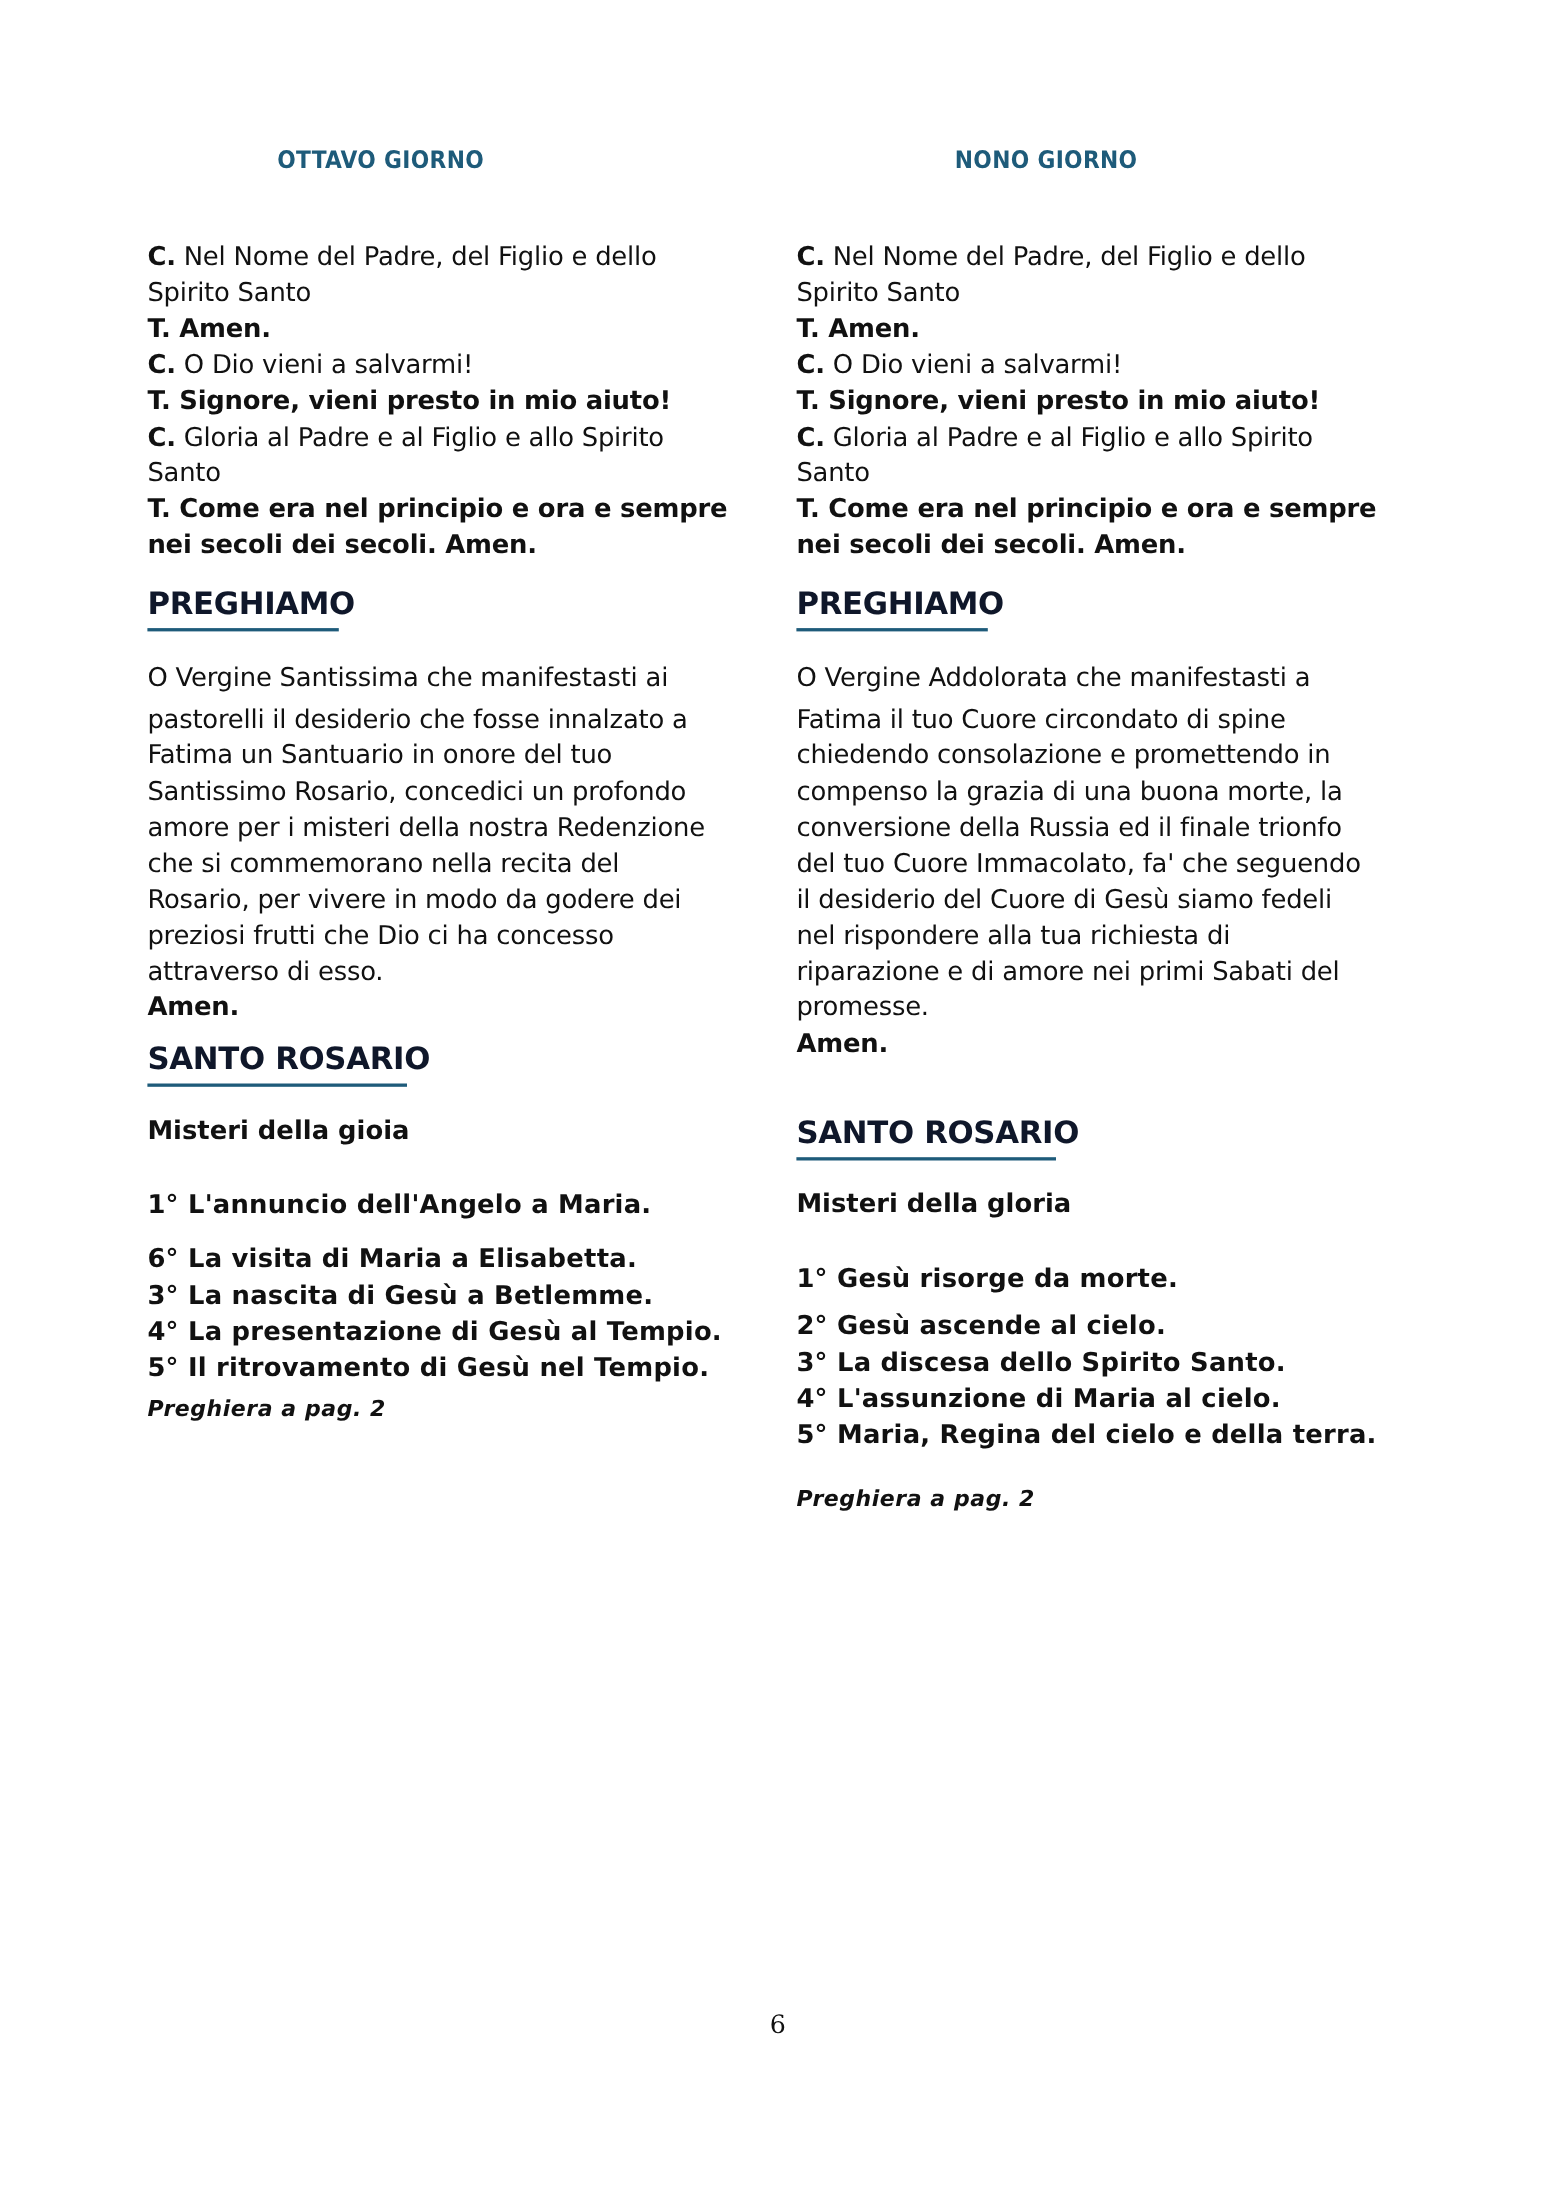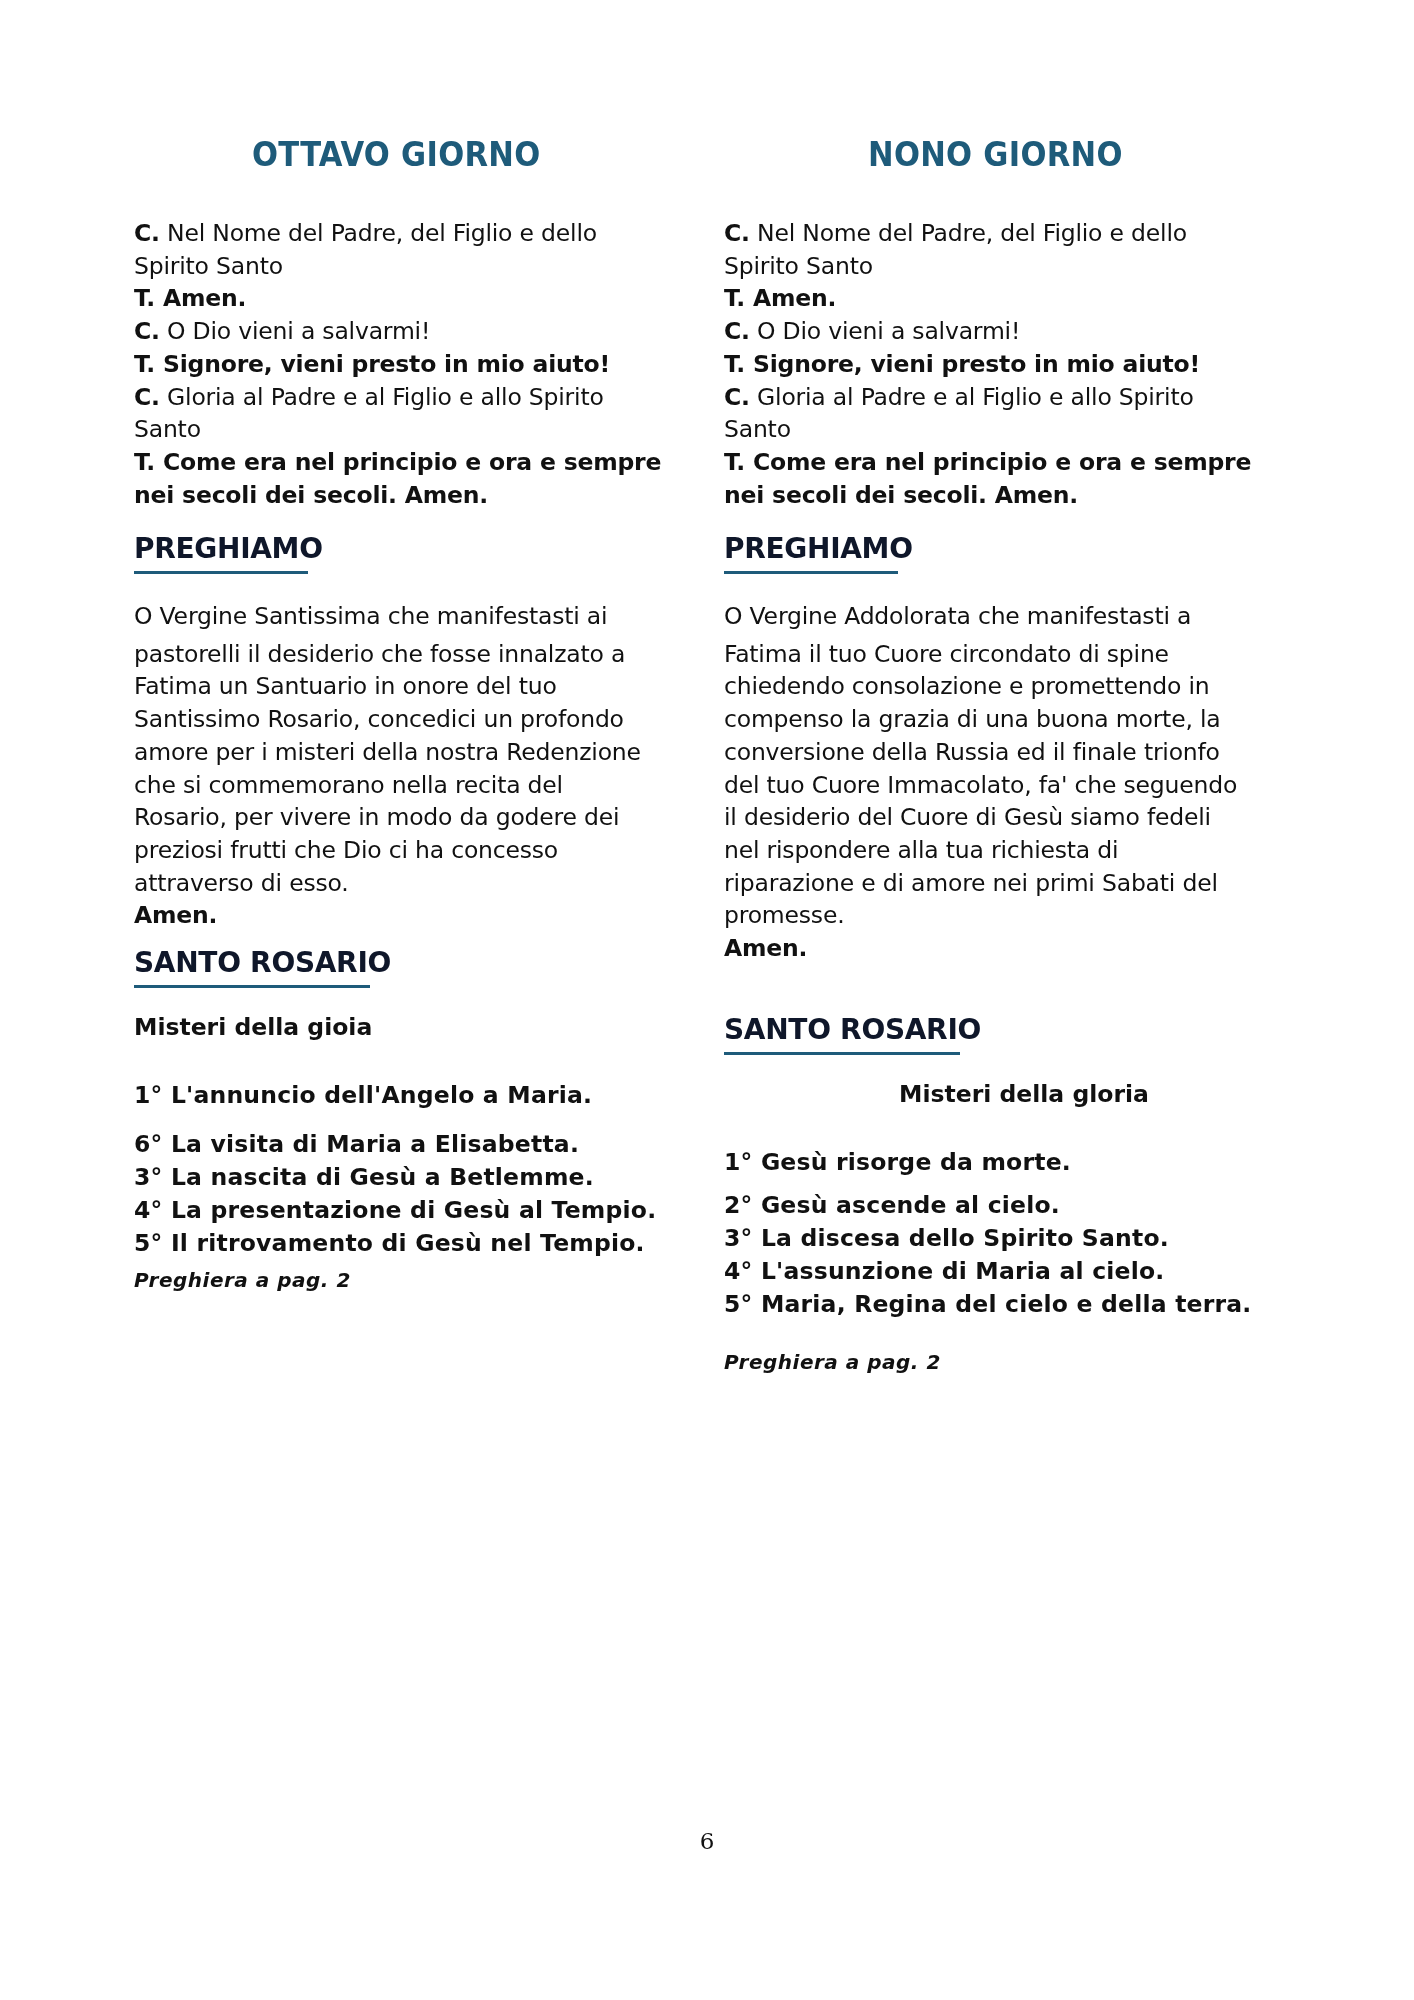--- a/index.html
+++ b/index.html
@@ -4,21 +4,21 @@
 <style>
   html, body { margin: 0; padding: 0; background: #ffffff; }
   body {
     width: 1414px; height: 2000px; position: relative; overflow: hidden;
     font-family: "DejaVu Sans", sans-serif; color: #111111;
   }
   .col { position: absolute; top: 0; }
   .col-left { left: 134px; width: 580px; }
   .col-right { left: 724px; width: 600px; }
   .day-title {
-    position: absolute; top: 134px; font-weight: bold; font-size: 34px;
+    position: absolute; top: 134px; font-weight: bold; font-size: 22px;
     color: #1e5b7a; letter-spacing: 0.3px; white-space: nowrap;
     font-family: "DejaVu Sans Condensed", "DejaVu Sans", sans-serif;
   }
   .col-left .day-title { left: 118px; }
   .col-right .day-title { left: 144px; }
   .block { position: absolute; left: 0; width: 100%; }
   .line { font-size: 23.5px; line-height: 32.7px; white-space: nowrap; letter-spacing: -0.2px; }
   .b { font-weight: bold; }
   .section {
     font-size: 28px; font-weight: bold; color: #0f172a; display: inline-block;
@@ -122,21 +122,21 @@
     <div class="line">nel rispondere alla tua richiesta di</div>
     <div class="line">riparazione e di amore nei primi Sabati del</div>
     <div class="line">promesse.</div>
     <div class="line b">Amen.</div>
   </div>
 
   <div class="block" style="top:1013px;">
     <span class="section">SANTO ROSARIO</span>
   </div>
 
-  <div class="block" style="top:1080px;text-align:center;">
+  <div class="block" style="top:1080px;">
     <span class="subhead">Misteri della gloria</span>
   </div>
 
   <div class="block" style="top:1146px;">
     <div class="mystery" style="margin-bottom:10px;">1° Gesù risorge da morte.</div>
     <div class="mystery">2° Gesù ascende al cielo.</div>
     <div class="mystery">3° La discesa dello Spirito Santo.</div>
     <div class="mystery">4° L'assunzione di Maria al cielo.</div>
     <div class="mystery">5° Maria, Regina del cielo e della terra.</div>
   </div>

